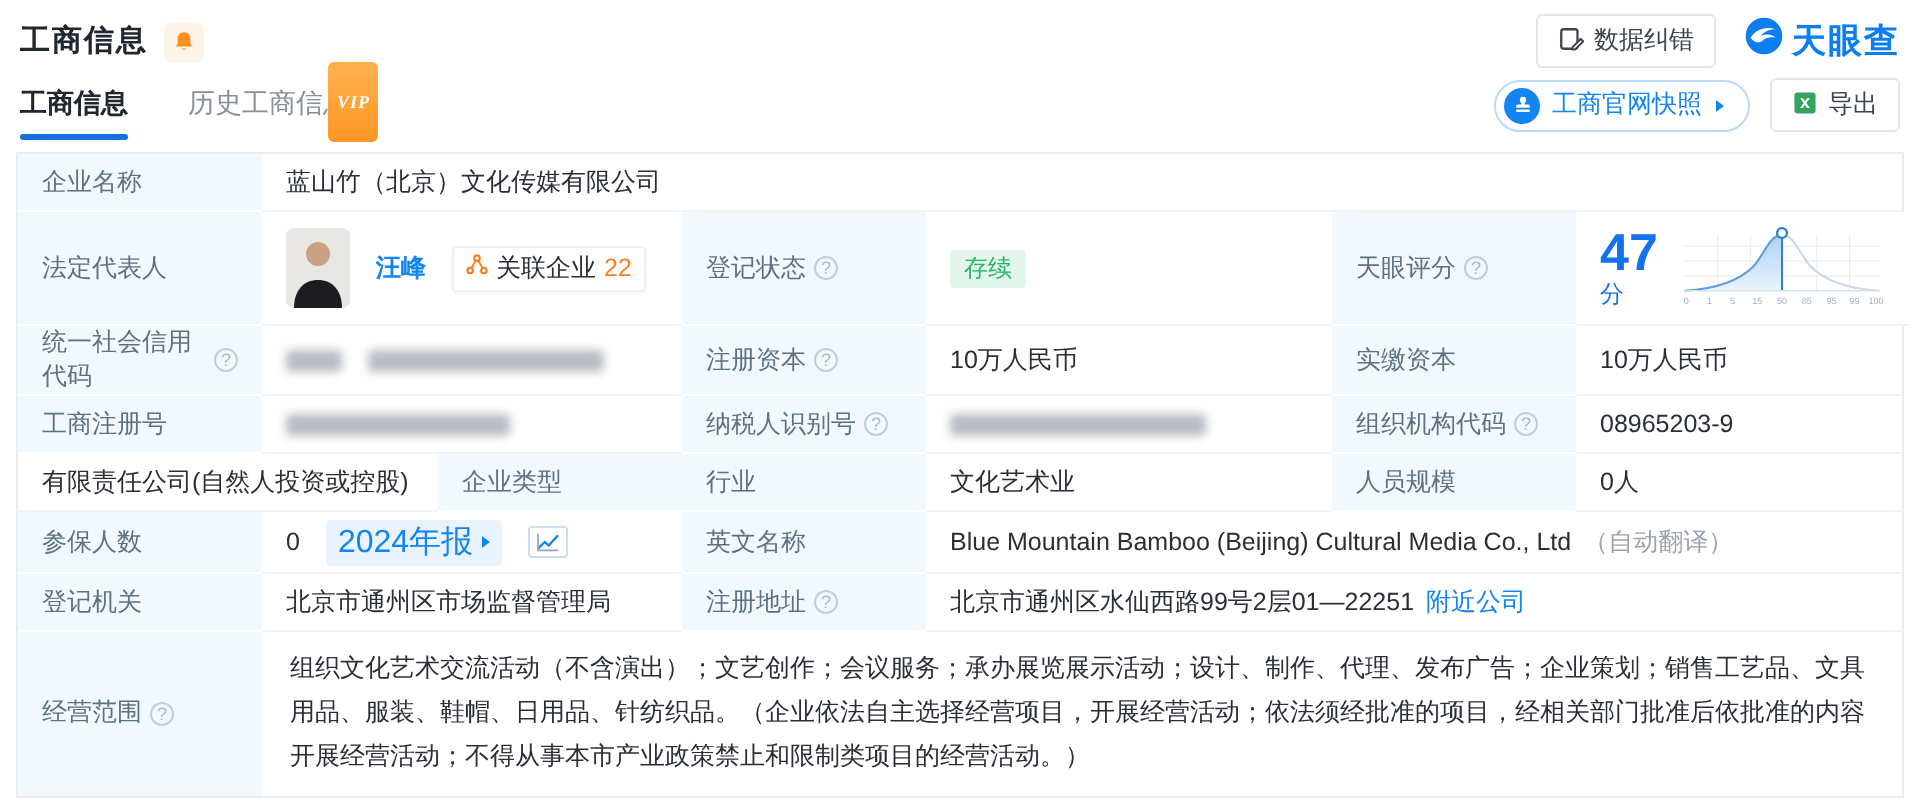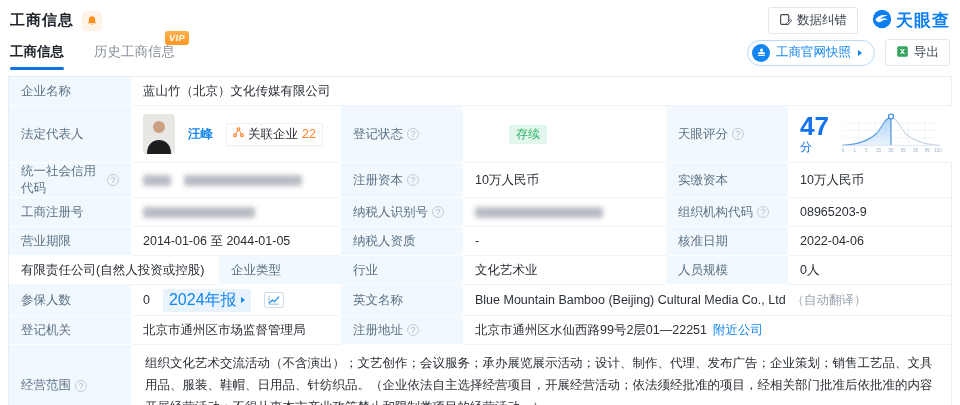--- a/index.html
+++ b/index.html
@@ -15,21 +15,21 @@
   .btn-correct { display:flex; align-items:center; gap:5px; border:1px solid #e3e7ec; background:#fff; border-radius:3px; padding:4px 10px; font-size:12.5px; color:#3c4450; cursor:pointer; }
   .brand { display:flex; align-items:center; gap:4px; }
   .brand-name { font-size:17px; font-weight:bold; color:#0c7ef2; letter-spacing:1px; }
 
   
   .tabbar { display:flex; align-items:flex-end; justify-content:space-between; padding:2px 10px 0 10px; height:34px; }
   .tabs { display:flex; gap:30px; align-items:flex-end; }
   .tab { font-size:13.5px; color:#878f99; padding-bottom:9px; position:relative; cursor:pointer; }
   .tab.active { color:#20262e; font-weight:bold; }
   .tab.active .underline { position:absolute; left:0; right:0; bottom:0; height:3px; background:#1172e0; border-radius:2px; }
-  .vip-badge { position:absolute; top:-12px; right:-14px; background:linear-gradient(180deg,#ffb14d,#ff9726); color:#fff; font-size:9px; font-weight:bold; font-style:italic; padding:2px 4px; border-radius:3px; letter-spacing:.5px; }
+  .vip-badge { position:absolute; top:-12px; right:-14px; background:linear-gradient(180deg,#ffb14d,#ff9726); color:#fff; font-size:9px; font-weight:bold; font-style:italic; padding:15px 4px; border-radius:3px; letter-spacing:.5px;font-family:Liberation Serif, serif; }
   .tab-actions { display:flex; align-items:center; gap:10px; padding-bottom:4px; }
   .btn-snapshot { display:flex; align-items:center; gap:6px; border:1px solid #b9dbfa; background:#fff; border-radius:14px; padding:3px 12px 3px 4px; font-size:12.5px; color:#1285f0; cursor:pointer; }
   .snap-circle { width:18px; height:18px; border-radius:50%; background:#1285f0; display:flex; align-items:center; justify-content:center; }
   .tri-right { width:0; height:0; border-left:4px solid #1285f0; border-top:3.5px solid transparent; border-bottom:3.5px solid transparent; margin-left:1px; }
   .btn-export { display:flex; align-items:center; gap:5px; border:1px solid #e3e7ec; background:#fff; border-radius:3px; padding:4px 10px; font-size:12.5px; color:#3c4450; cursor:pointer; }
 
   
   .biz-table { margin:6px 8px 0 8px; border:1px solid #e7edf3; font-size:12.5px; }
   .row { display:flex; }
   .cell { display:flex; align-items:center; padding:0 12px; min-height:29px; }
@@ -50,21 +50,21 @@
   .row-rep { height:57px; }
   .row-rep .label, .rep-photo-cell { height:57px; }
   .rep-mid { width:325px; flex:none; display:flex; flex-direction:column; }
   .rep-mid .subrow { display:flex; flex:1; }
   .rep-mid .label { width:122px; flex:none; }
   .rep-mid .value { flex:1; }
   .avatar { width:32px; height:40px; border-radius:4px; overflow:hidden; flex:none; background:#ececec; }
   .rep-name { color:#1285f0; font-weight:bold; cursor:pointer; }
   .rel-badge { display:flex; align-items:center; gap:4px; border:1px solid #f0f0f0; border-radius:2px; padding:2px 6px; background:#fff; box-shadow:0 1px 2px rgba(0,0,0,.04); cursor:pointer; }
   .rel-badge .cnt { color:#ff7d20; }
-  .status-badge { background:#e3f6ec; color:#2bb369; padding:1px 7px; border-radius:2px; font-size:12px;margin-left:34px; }
+  .status-badge { background:#e3f6ec; color:#2bb369; padding:1px 7px; border-radius:2px; font-size:12px; }
 
   
   .score-cell { display:flex; align-items:center; gap:10px; }
   .score-num { font-size:26px; font-weight:bold; color:#1372ec; line-height:1;margin-top:24px; }
   .score-unit { font-size:12px; color:#1372ec; }
 
   
   .pill-report { background:#e8f3fd; color:#1285f0; border-radius:2px; padding:1px 6px; font-size:16px; display:inline-flex; align-items:center; gap:3px; cursor:pointer; }
   .pill-report .tri-right { border-left-color:#1285f0; }
   .trend-box { width:20px; height:16px; border:1px solid #cdddee; border-radius:2px; display:flex; align-items:center; justify-content:center; cursor:pointer; }
@@ -274,34 +274,20 @@
       <div class="cell value w-v2">
           <span class="blurbar" style="width:128px;"></span>
         </div>
       <div class="cell label w-l">
           <span>组织机构代码</span>
           <span class="q"></span>
         </div>
       <div class="cell value w-grow">08965203-9</div>
     </div>
 
-    <div class="row">
-      <div class="cell label w-l">
-          <span>营业期限</span>
-        </div>
-      <div class="cell value w-v1">2014-01-06 至 2044-01-05</div>
-      <div class="cell label w-l">
-          <span>纳税人资质</span>
-        </div>
-      <div class="cell value w-v2">-</div>
-      <div class="cell label w-l">
-          <span>核准日期</span>
-        </div>
-      <div class="cell value w-grow">2022-04-06</div>
-    </div>
 
     <div class="row">
       <div class="cell value w-v1">有限责任公司(自然人投资或控股)</div>
       <div class="cell label w-l">
           <span>企业类型</span>
         </div>
       <div class="cell label w-l">
           <span>行业</span>
         </div>
       <div class="cell value w-v2">文化艺术业</div>

